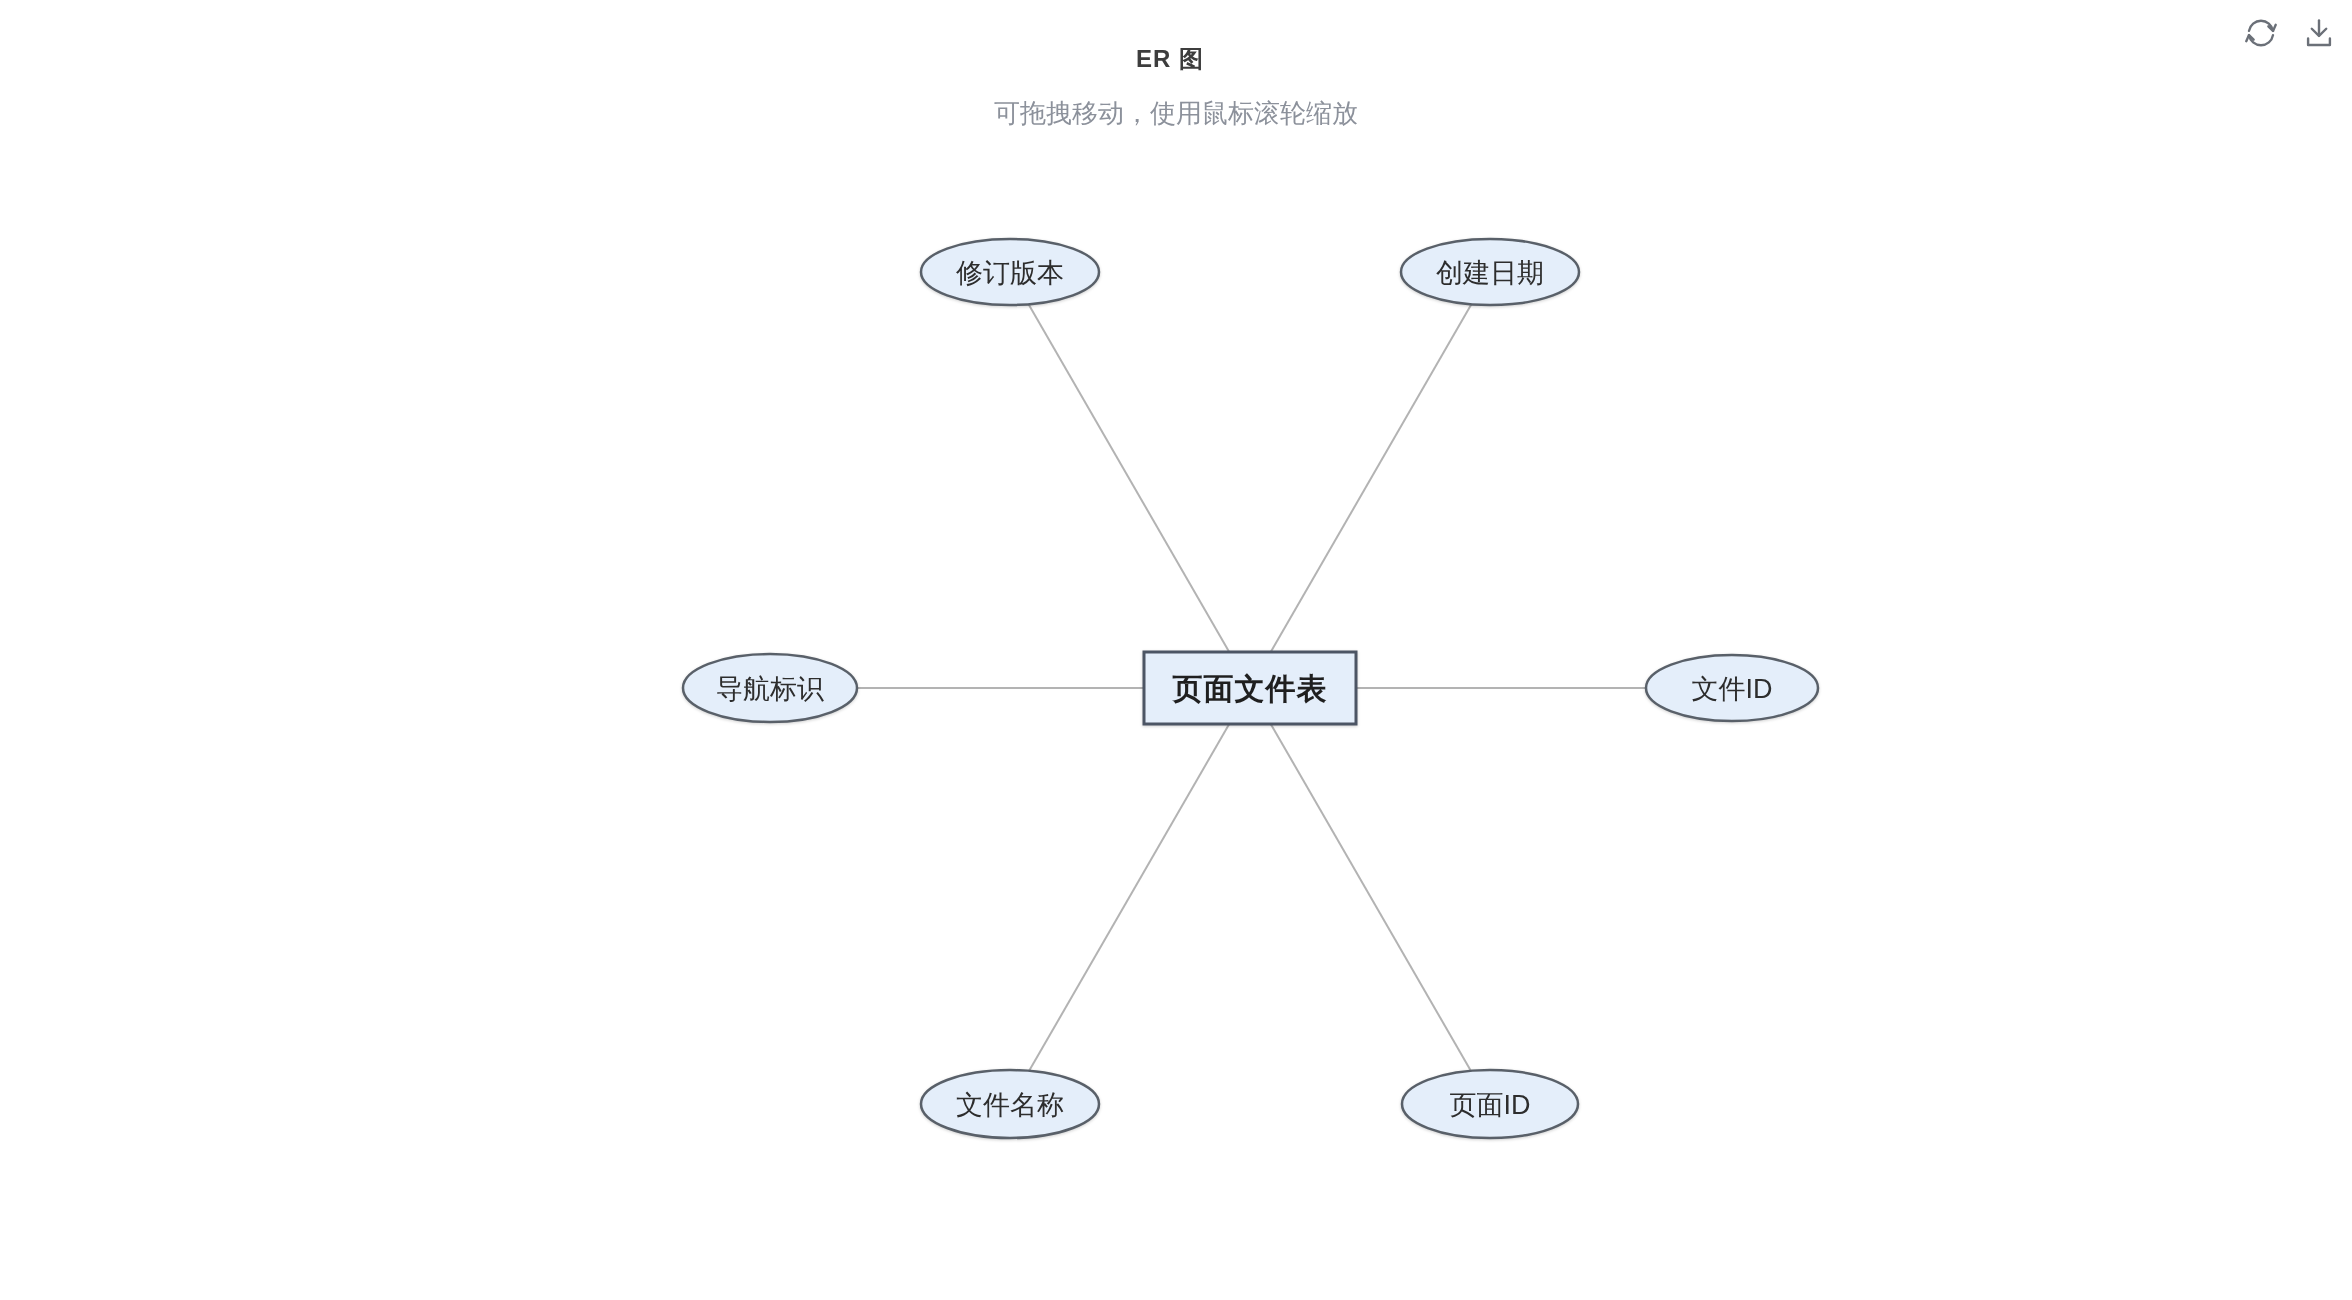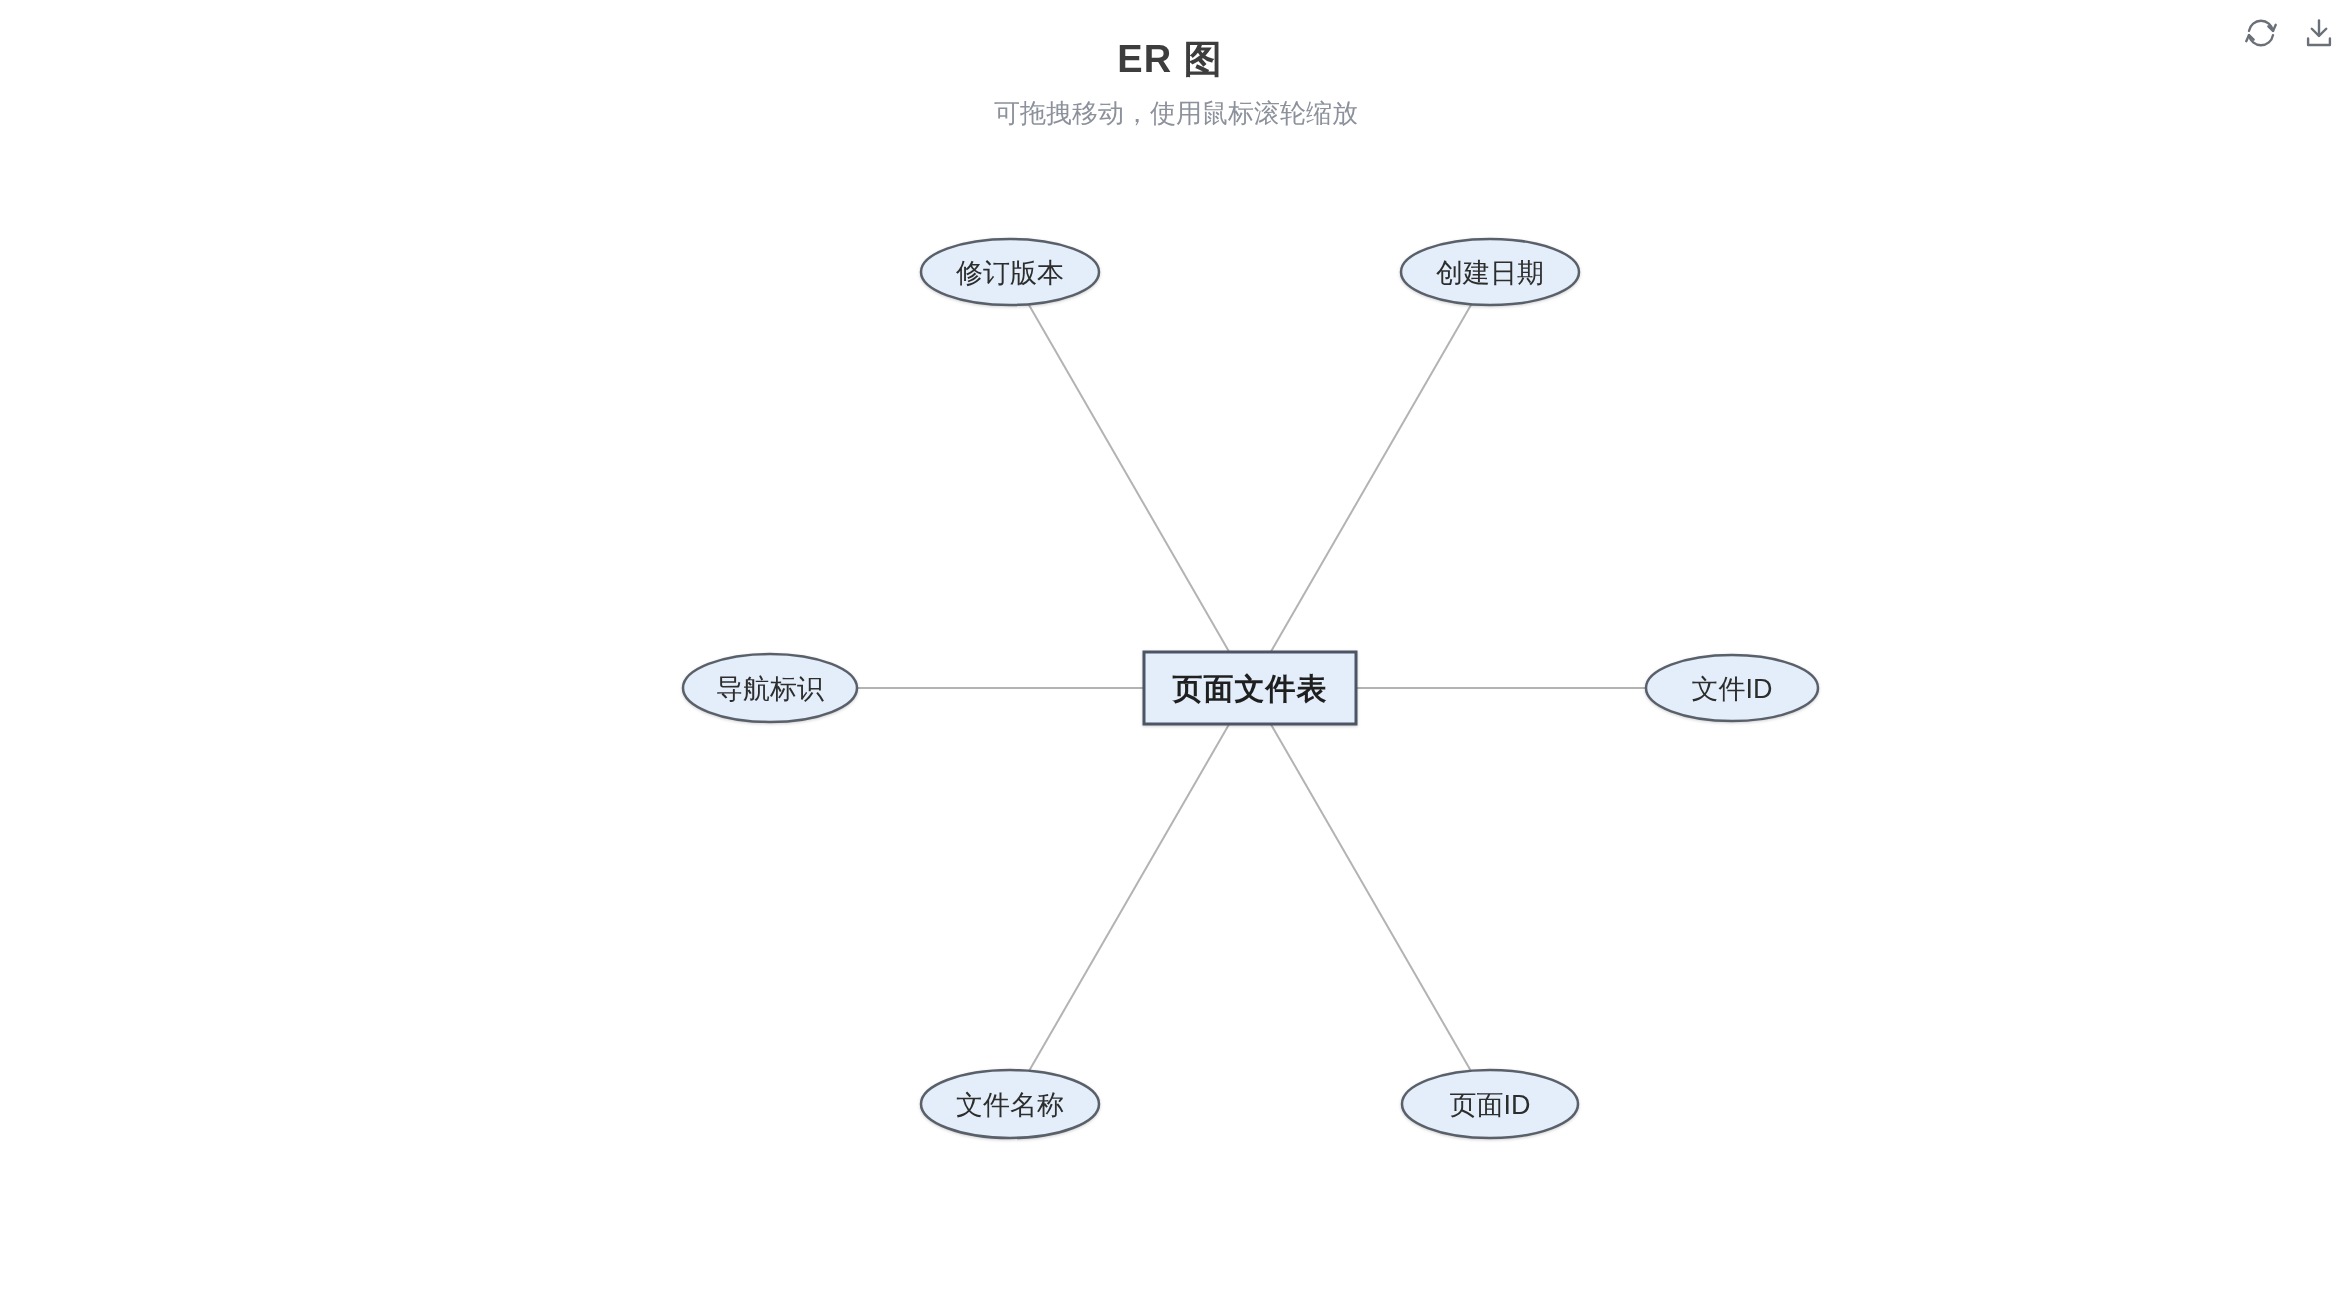--- a/index.html
+++ b/index.html
@@ -21,21 +21,21 @@
   
   .header {
     position: absolute;
     top: 0; left: 0; right: 0;
     text-align: center;
     z-index: 3;
     pointer-events: none;
   }
   .page-title {
     margin: 40px 12px 0 0;
-    font-size: 38px;
+    font-size: 24px;
     line-height: 38px;
     font-weight: 700;
     color: #3d3d3d;
     letter-spacing: 1px;
   }
   .page-subtitle {
     margin: 22px 0 0 0;
     font-size: 26px;
     line-height: 26px;
     font-weight: 400;

